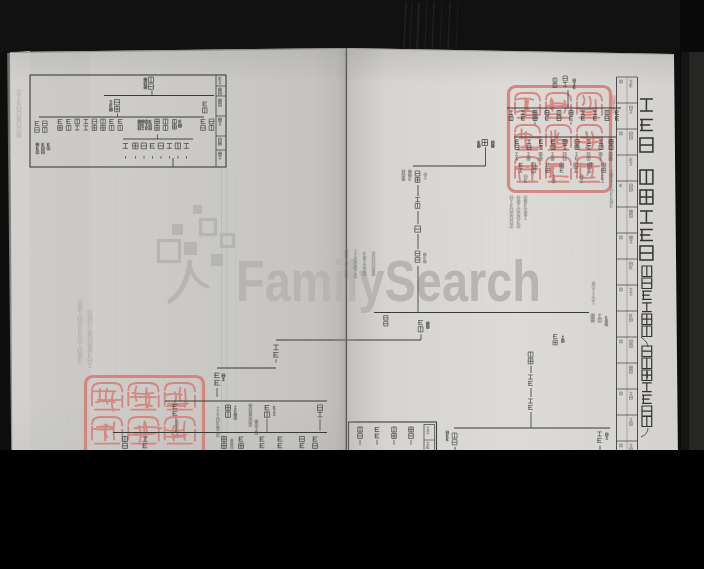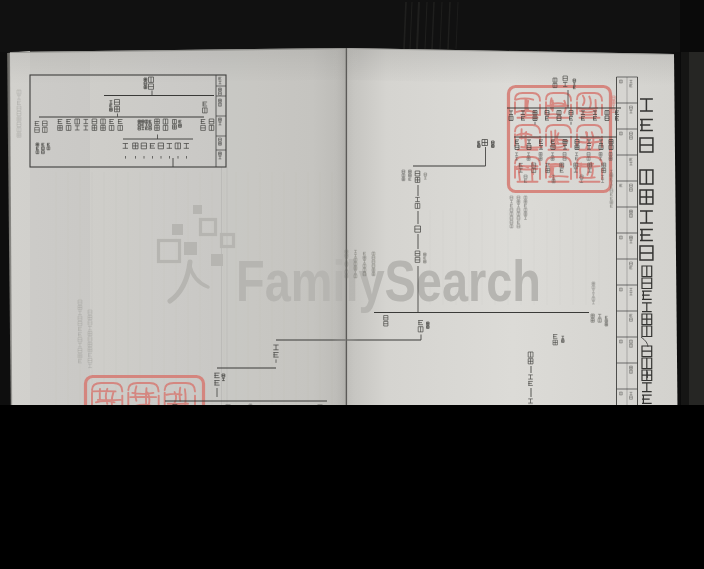--- a/index.html
+++ b/index.html
@@ -1,14 +1,14 @@
 <!DOCTYPE html>
 <html><head><meta charset="utf-8"><style>
 html,body{margin:0;padding:0;background:#000;}
-#stage{position:relative;width:704px;height:405px;overflow:hidden;background:#737373;font-family:"Liberation Sans",sans-serif;}
+#stage{position:relative;width:704px;height:450px;overflow:hidden;background:#737373;font-family:"Liberation Sans",sans-serif;}
 svg{position:absolute;left:0;top:0;}
 </style></head><body>
 <div id="stage">
 <svg width="704" height="569" viewBox="0 0 704 569">
 <defs>
 <linearGradient id="pgL" x1="0" y1="0" x2="1" y2="0">
  <stop offset="0" stop-color="#d7d6d2"></stop>
           <stop offset="0.55" stop-color="#cfceca"></stop>
  <stop offset="0.9" stop-color="#c9c8c4"></stop>
           <stop offset="1" stop-color="#bfbeba"></stop>

